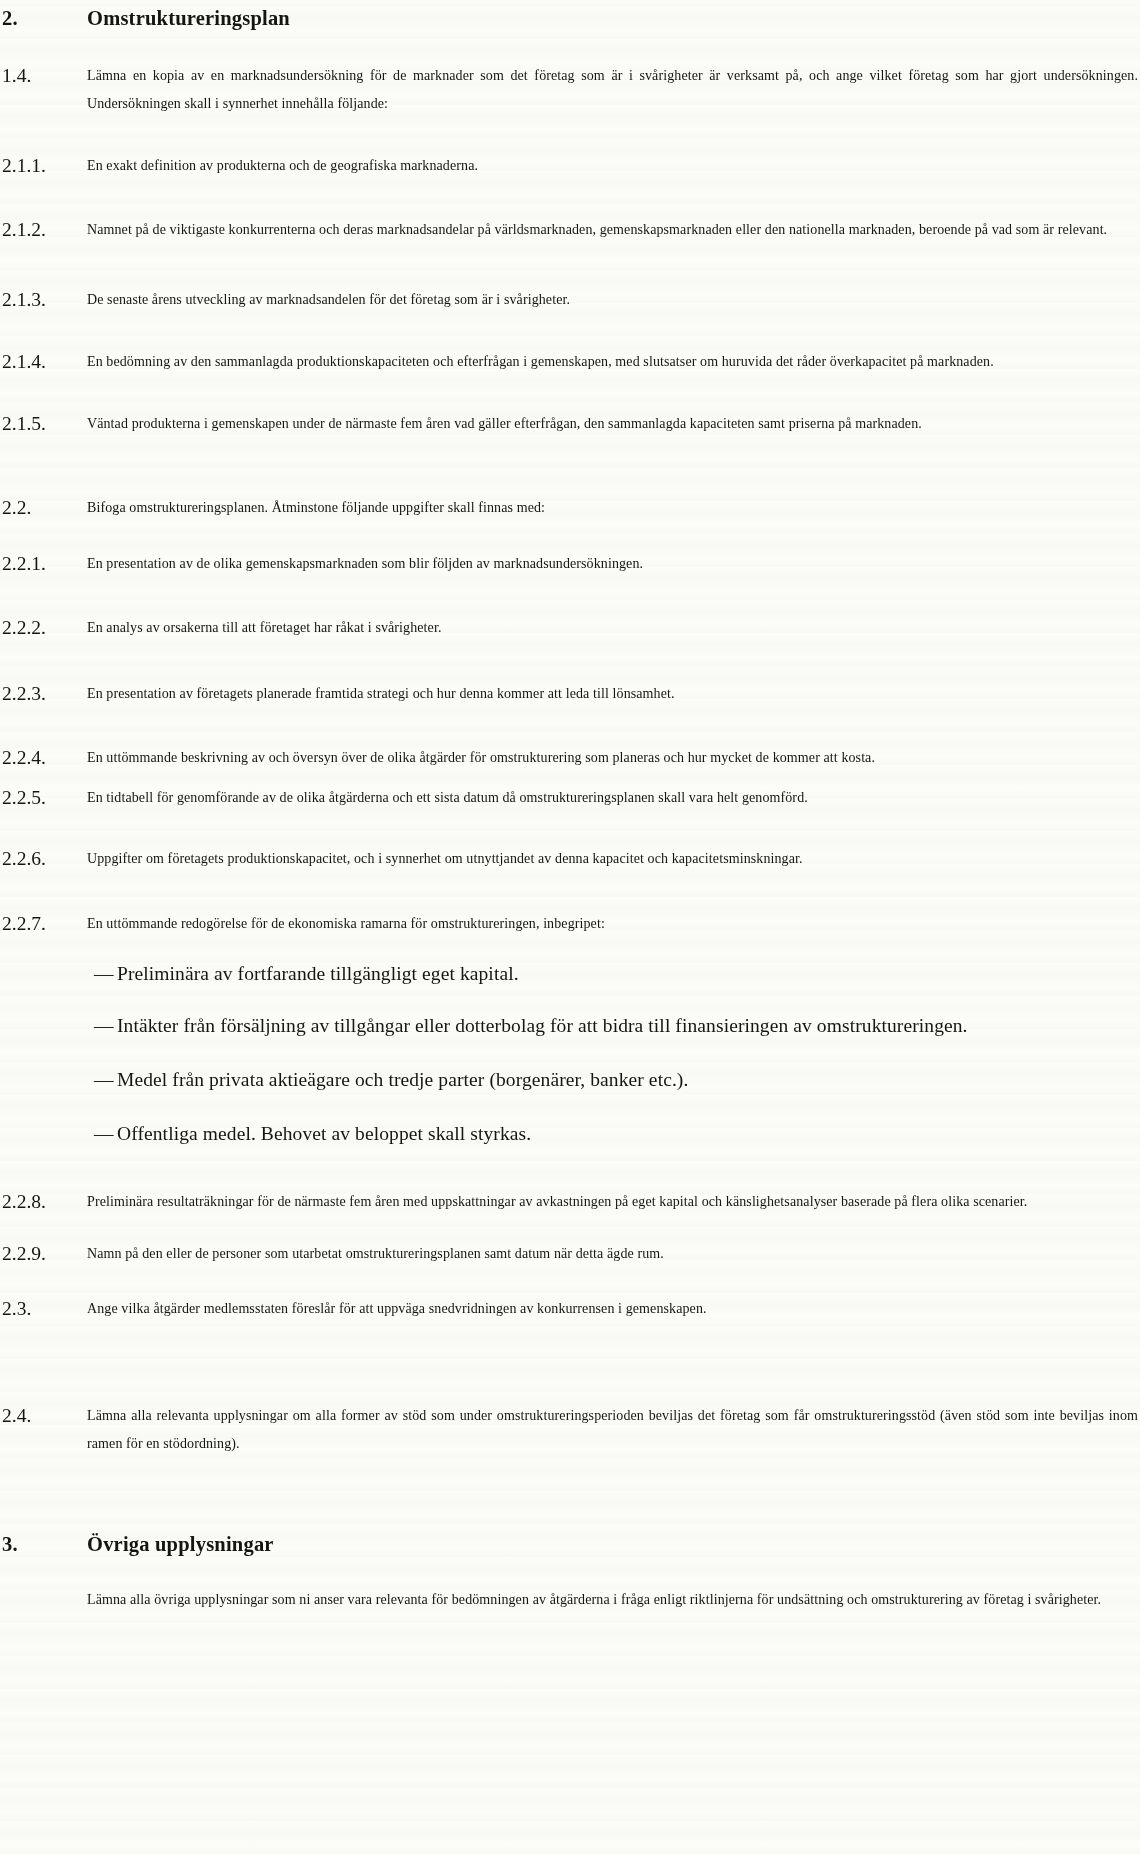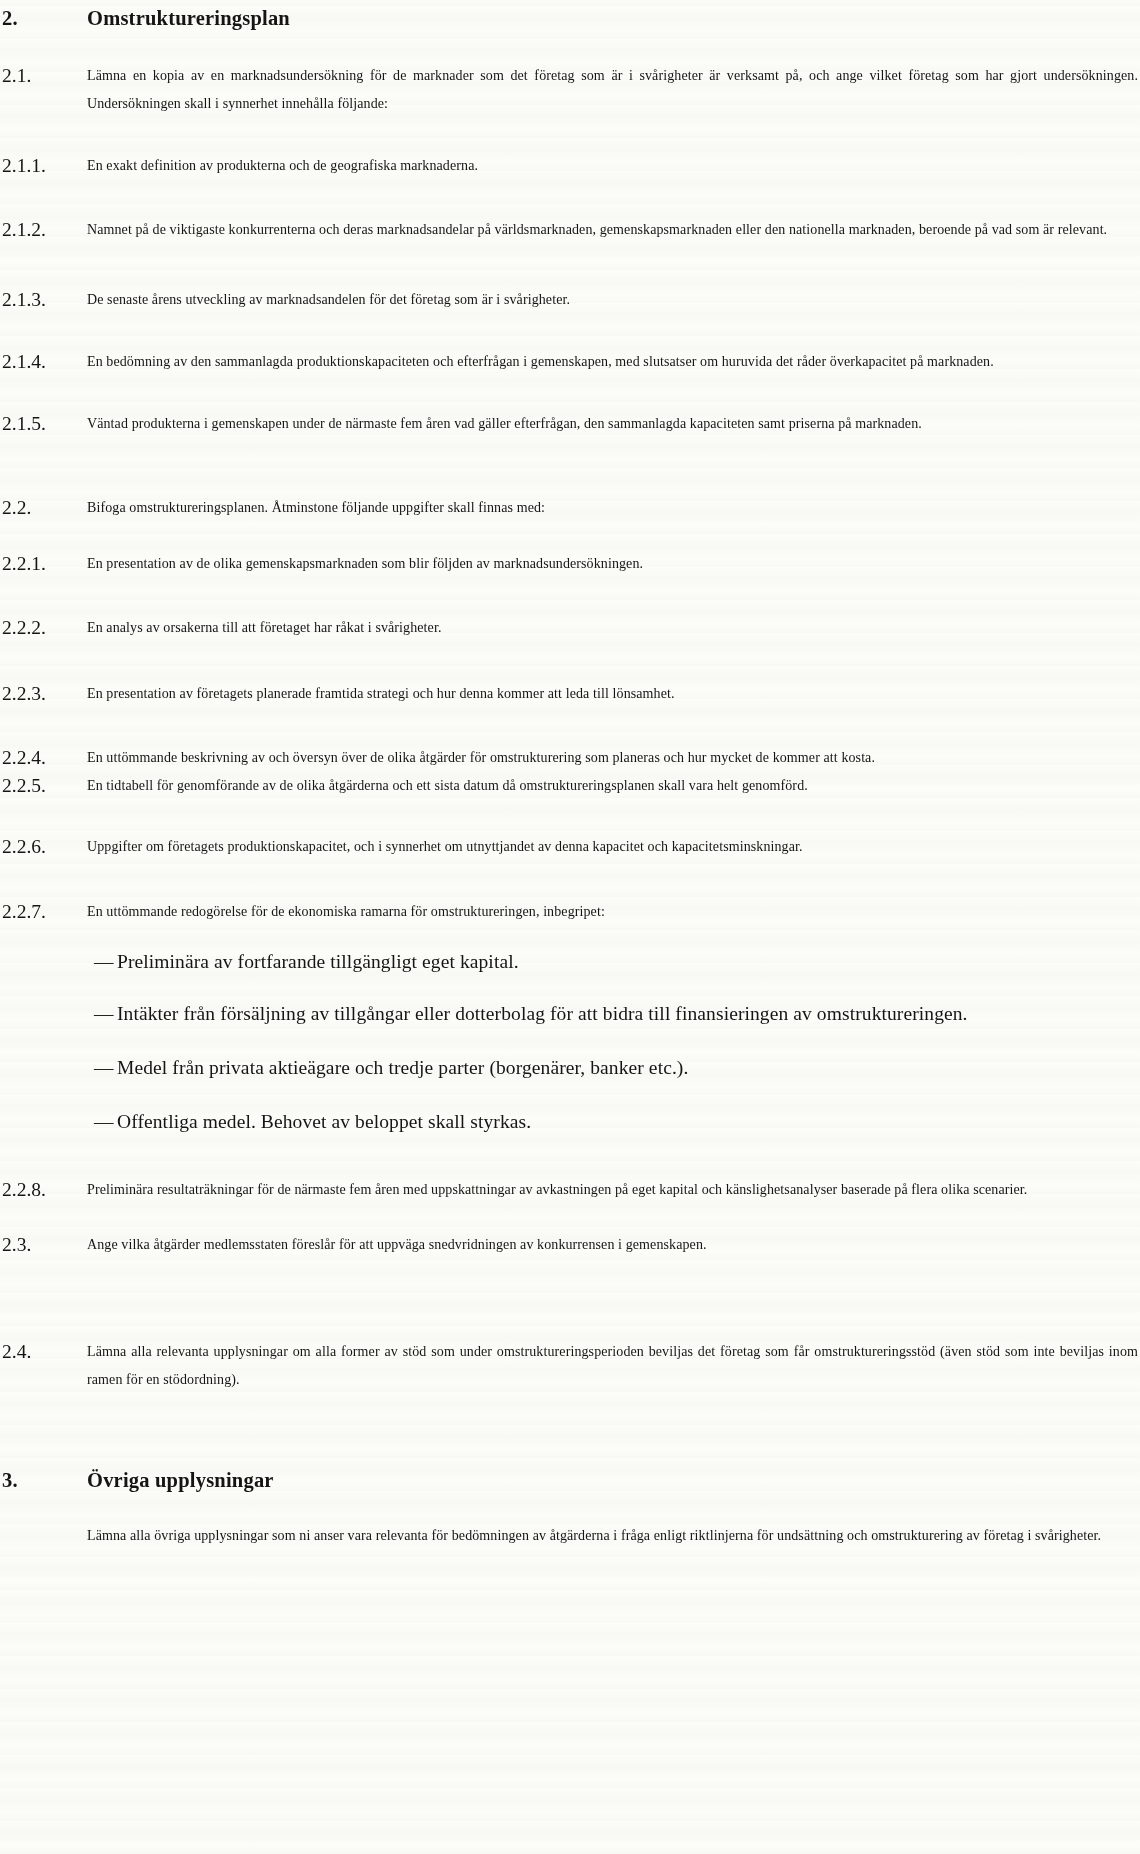--- a/index.html
+++ b/index.html
@@ -66,21 +66,21 @@
 <body>
 
 <div class="page">
 
   <div class="row bold" style="margin-top:4px">
     <div class="num">2.</div>
     <div class="txt">Omstruktureringsplan</div>
   </div>
 
   <div class="row" style="margin-top:30px">
-    <div class="num">2.1.</div>
+    <div class="num">1.4.</div>
     <div class="txt">Lämna en kopia av en marknadsundersökning för de marknader som det företag som är i svårigheter är verksamt på, och ange vilket företag som har gjort undersökningen. Undersökningen skall i synnerhet innehålla följande:</div>
   </div>
 
   <div class="row" style="margin-top:34px">
     <div class="num">2.1.1.</div>
     <div class="txt">En exakt definition av produkterna och de geografiska marknaderna.</div>
   </div>
 
   <div class="row" style="margin-top:36px">
     <div class="num">2.1.2.</div>
@@ -120,21 +120,21 @@
   <div class="row" style="margin-top:38px">
     <div class="num">2.2.3.</div>
     <div class="txt">En presentation av företagets planerade framtida strategi och hur denna kommer att leda till lönsamhet.</div>
   </div>
 
   <div class="row" style="margin-top:36px">
     <div class="num">2.2.4.</div>
     <div class="txt">En uttömmande beskrivning av och översyn över de olika åtgärder för omstrukturering som planeras och hur mycket de kommer att kosta.</div>
   </div>
 
-  <div class="row" style="margin-top:0">
+  <div class="row" style="margin-top:12px">
     <div class="num">2.2.5.</div>
     <div class="txt">En tidtabell för genomförande av de olika åtgärderna och ett sista datum då omstruktureringsplanen skall vara helt genomförd.</div>
   </div>
 
   <div class="row" style="margin-top:33px">
     <div class="num">2.2.6.</div>
     <div class="txt">Uppgifter om företagets produktionskapacitet, och i synnerhet om utnyttjandet av denna kapacitet och kapacitetsminskningar.</div>
   </div>
 
   <div class="row" style="margin-top:37px">
@@ -160,20 +160,24 @@
   <div class="bullet" style="margin-top:26px">
     <span class="dash">—</span>
     <span class="btxt">Offentliga medel. Behovet av beloppet skall styrkas.</span>
   </div>
 
   <div class="row" style="margin-top:40px">
     <div class="num">2.2.8.</div>
     <div class="txt">Preliminära resultaträkningar för de närmaste fem åren med uppskattningar av avkastningen på eget kapital och känslighetsanalyser baserade på flera olika scenarier.</div>
   </div>
 
+  <div class="row" style="margin-top:24px">
+    <div class="num">2.2.9.</div>
+    <div class="txt">Namn på den eller de personer som utarbetat omstruktureringsplanen samt datum när detta ägde rum.</div>
+  </div>
 
   <div class="row" style="margin-top:27px">
     <div class="num">2.3.</div>
     <div class="txt">Ange vilka åtgärder medlemsstaten föreslår för att uppväga snedvridningen av konkurrensen i gemenskapen.</div>
   </div>
 
   <div class="row" style="margin-top:79px">
     <div class="num">2.4.</div>
     <div class="txt">Lämna alla relevanta upplysningar om alla former av stöd som under omstruktureringsperioden beviljas det företag som får omstruktureringsstöd (även stöd som inte beviljas inom ramen för en stödordning).</div>
   </div>

